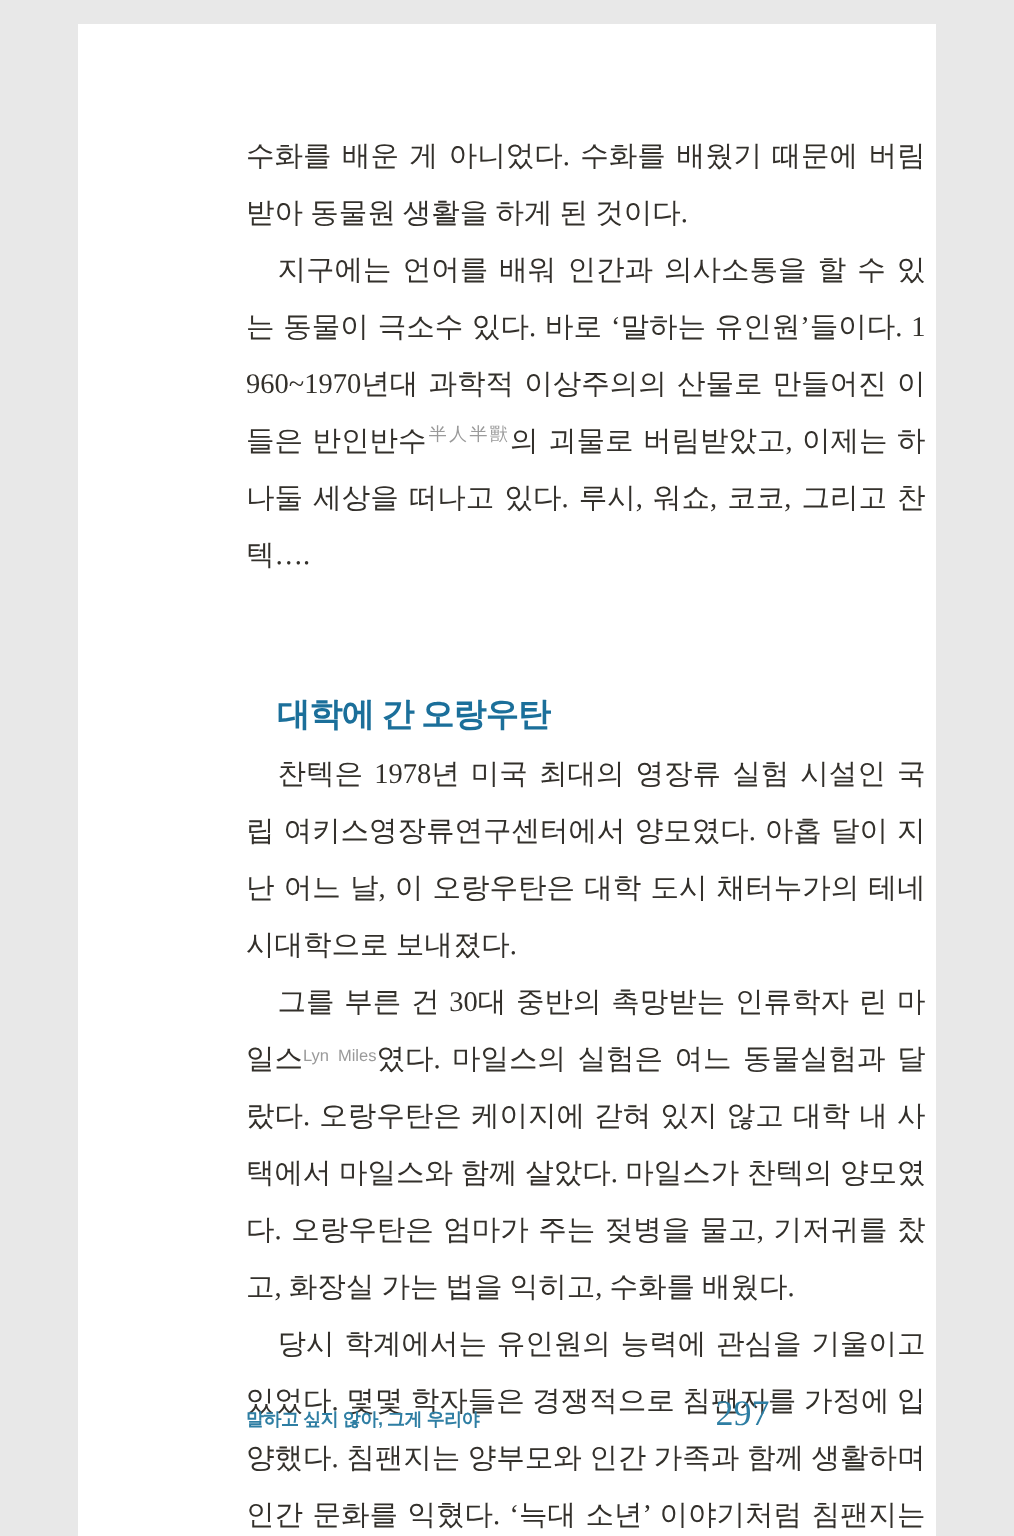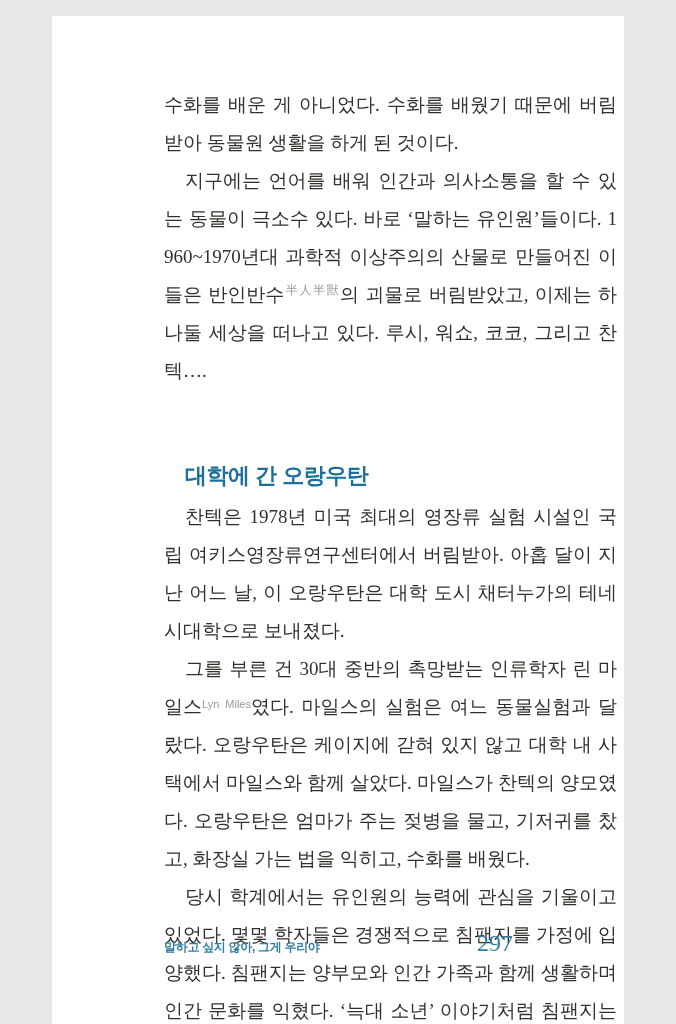--- a/index.html
+++ b/index.html
@@ -29,21 +29,21 @@
     word-break: break-all;
   }
   .body-para {
     margin: 0;
   }
   .body-para.indent {
     text-indent: 21px;
   }
   .section-heading {
     margin: 70px 0 6px 21px;
-    font-family: Liberation Sans, sans-serif;
+    font-family: Liberation Serif, serif;
     font-size: 22px;
     line-height: 32px;
     font-weight: 700;
     color: var(--accent-color, #1b6f9a);
     letter-spacing: -0.5px;
     text-align: left;
   }
   .sup-hanja {
     font-size: 12px;
     line-height: 0;
@@ -82,21 +82,21 @@
 </style>
 </head>
 <body>
 
 <div class="page" style="--body-color: #33302b; --accent-color: #1b6f9a; --footer-color: #2e7ea3; --sup-color: #9a9a9a;">
 
   <div class="text-block" id="text-block">
       <p class="body-para">수화를 배운 게 아니었다. 수화를 배웠기 때문에 버림받아 동물원 생활을 하게 된 것이다.</p>
       <p class="body-para indent">지구에는 언어를 배워 인간과 의사소통을 할 수 있는 동물이 극소수 있다. 바로 ‘말하는 유인원’들이다. 1960~1970년대 과학적 이상주의의 산물로 만들어진 이들은 반인반수<sup class="sup-hanja">半人半獸</sup>의 괴물로 버림받았고, 이제는 하나둘 세상을 떠나고 있다. 루시, 워쇼, 코코, 그리고 찬텍….</p>
       <h2 class="section-heading">대학에 간 오랑우탄</h2>
-      <p class="body-para indent">찬텍은 1978년 미국 최대의 영장류 실험 시설인 국립 여키스영장류연구센터에서 버림받아. 아홉 달이 지난 어느 날, 이 오랑우탄은 대학 도시 채터누가의 테네시대학으로 보내졌다.</p>
+      <p class="body-para indent">찬텍은 1978년 미국 최대의 영장류 실험 시설인 국립 여키스영장류연구센터에서 양모였다. 아홉 달이 지난 어느 날, 이 오랑우탄은 대학 도시 채터누가의 테네시대학으로 보내졌다.</p>
       <p class="body-para indent">그를 부른 건 30대 중반의 촉망받는 인류학자 린 마일스<sup class="sup-latin">Lyn Miles</sup>였다. 마일스의 실험은 여느 동물실험과 달랐다. 오랑우탄은 케이지에 갇혀 있지 않고 대학 내 사택에서 마일스와 함께 살았다. 마일스가 찬텍의 양모였다. 오랑우탄은 엄마가 주는 젖병을 물고, 기저귀를 찼고, 화장실 가는 법을 익히고, 수화를 배웠다.</p>
       <p class="body-para indent">당시 학계에서는 유인원의 능력에 관심을 기울이고 있었다. 몇몇 학자들은 경쟁적으로 침팬지를 가정에 입양했다. 침팬지는 양부모와 인간 가족과 함께 생활하며 인간 문화를 익혔다. ‘늑대 소년’ 이야기처럼 침팬지는 인간 문화 속에서 키워져 ‘인간’이 되어 갔다. 이른바 ‘종간 교</p>
     </div>
 
   <div class="footer">
     <span class="footer-chapter">말하고 싶지 않아, 그게 우리야</span>
     <span class="footer-pagenum">297</span>
   </div>
 
 </div>

